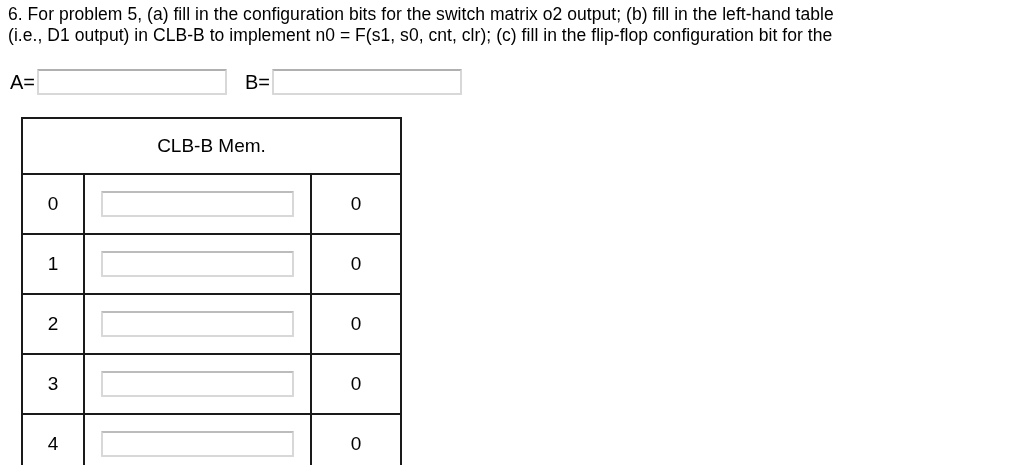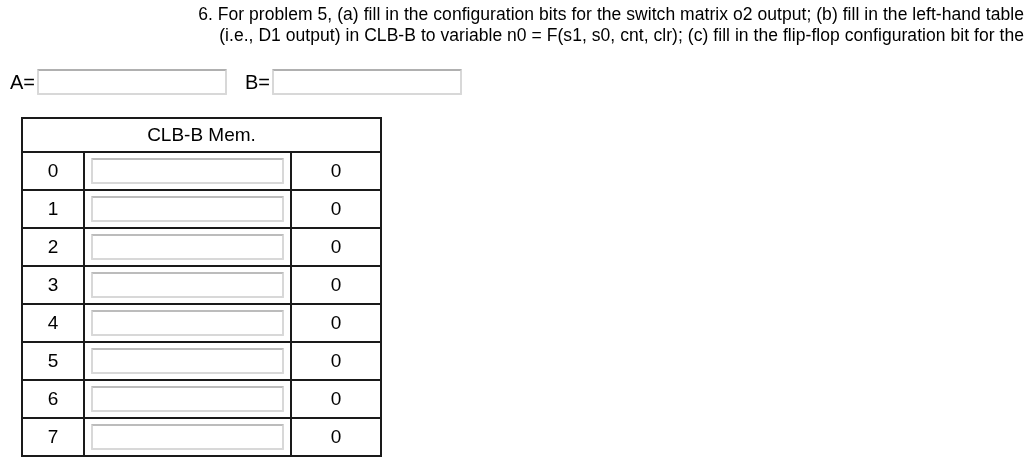--- a/index.html
+++ b/index.html
@@ -9,21 +9,20 @@
     background: #ffffff;
     color: #000000;
     font-family: "Liberation Sans", sans-serif;
     overflow: hidden;
   }
   .question {
     padding: 4px 0 0 8px;
     font-size: 17.5px;
     line-height: 20.5px;
     letter-spacing: 0.05px;
-    text-align: right;
   }
   .question div { white-space: nowrap; }
   .ab-row {
     display: flex;
     align-items: center;
     margin: 24px 0 0 10px;
   }
   .ab-label {
     font-size: 20px;
     line-height: 26px;
@@ -42,21 +41,21 @@
     outline: none;
   }
   .ab-label.b { margin-left: 18px; }
   table.mem-table {
     border-collapse: collapse;
     margin: 22px 0 0 21px;
     table-layout: fixed;
   }
   .mem-table th, .mem-table td {
     border: 2px solid #1a1a1a;
-    padding: 5px;
+    padding: 16px;
   }
   .mem-table th {
     height: 26px;
     font-size: 19px;
     font-weight: normal;
     text-align: center;
     vertical-align: middle;
   }
   .mem-table td { height: 32px; vertical-align: middle; }
   .mem-table td.idx {
@@ -86,21 +85,21 @@
   .col-inp { width: 207px; }
   .col-val { width: 90px; }
 </style>
 </head>
 <body>
 
 <div>
 
   <div class="question">
     <div>6. For problem 5, (a) fill in the configuration bits for the switch matrix o2 output; (b) fill in the left-hand table</div>
-    <div>(i.e., D1 output) in CLB-B to variable n0 = F(s1, s0, cnt, clr); (c) fill in the flip-flop configuration bit for the</div>
+    <div>(i.e., D1 output) in CLB-B to implement n0 = F(s1, s0, cnt, clr); (c) fill in the flip-flop configuration bit for the</div>
   </div>
 
   <div class="ab-row">
     <span class="ab-label">A=</span>
     <input type="text" class="ab-input" value="" style="">
     <span class="ab-label b">B=</span>
     <input type="text" class="ab-input" value="" style="">
   </div>
 
   <table class="mem-table">

